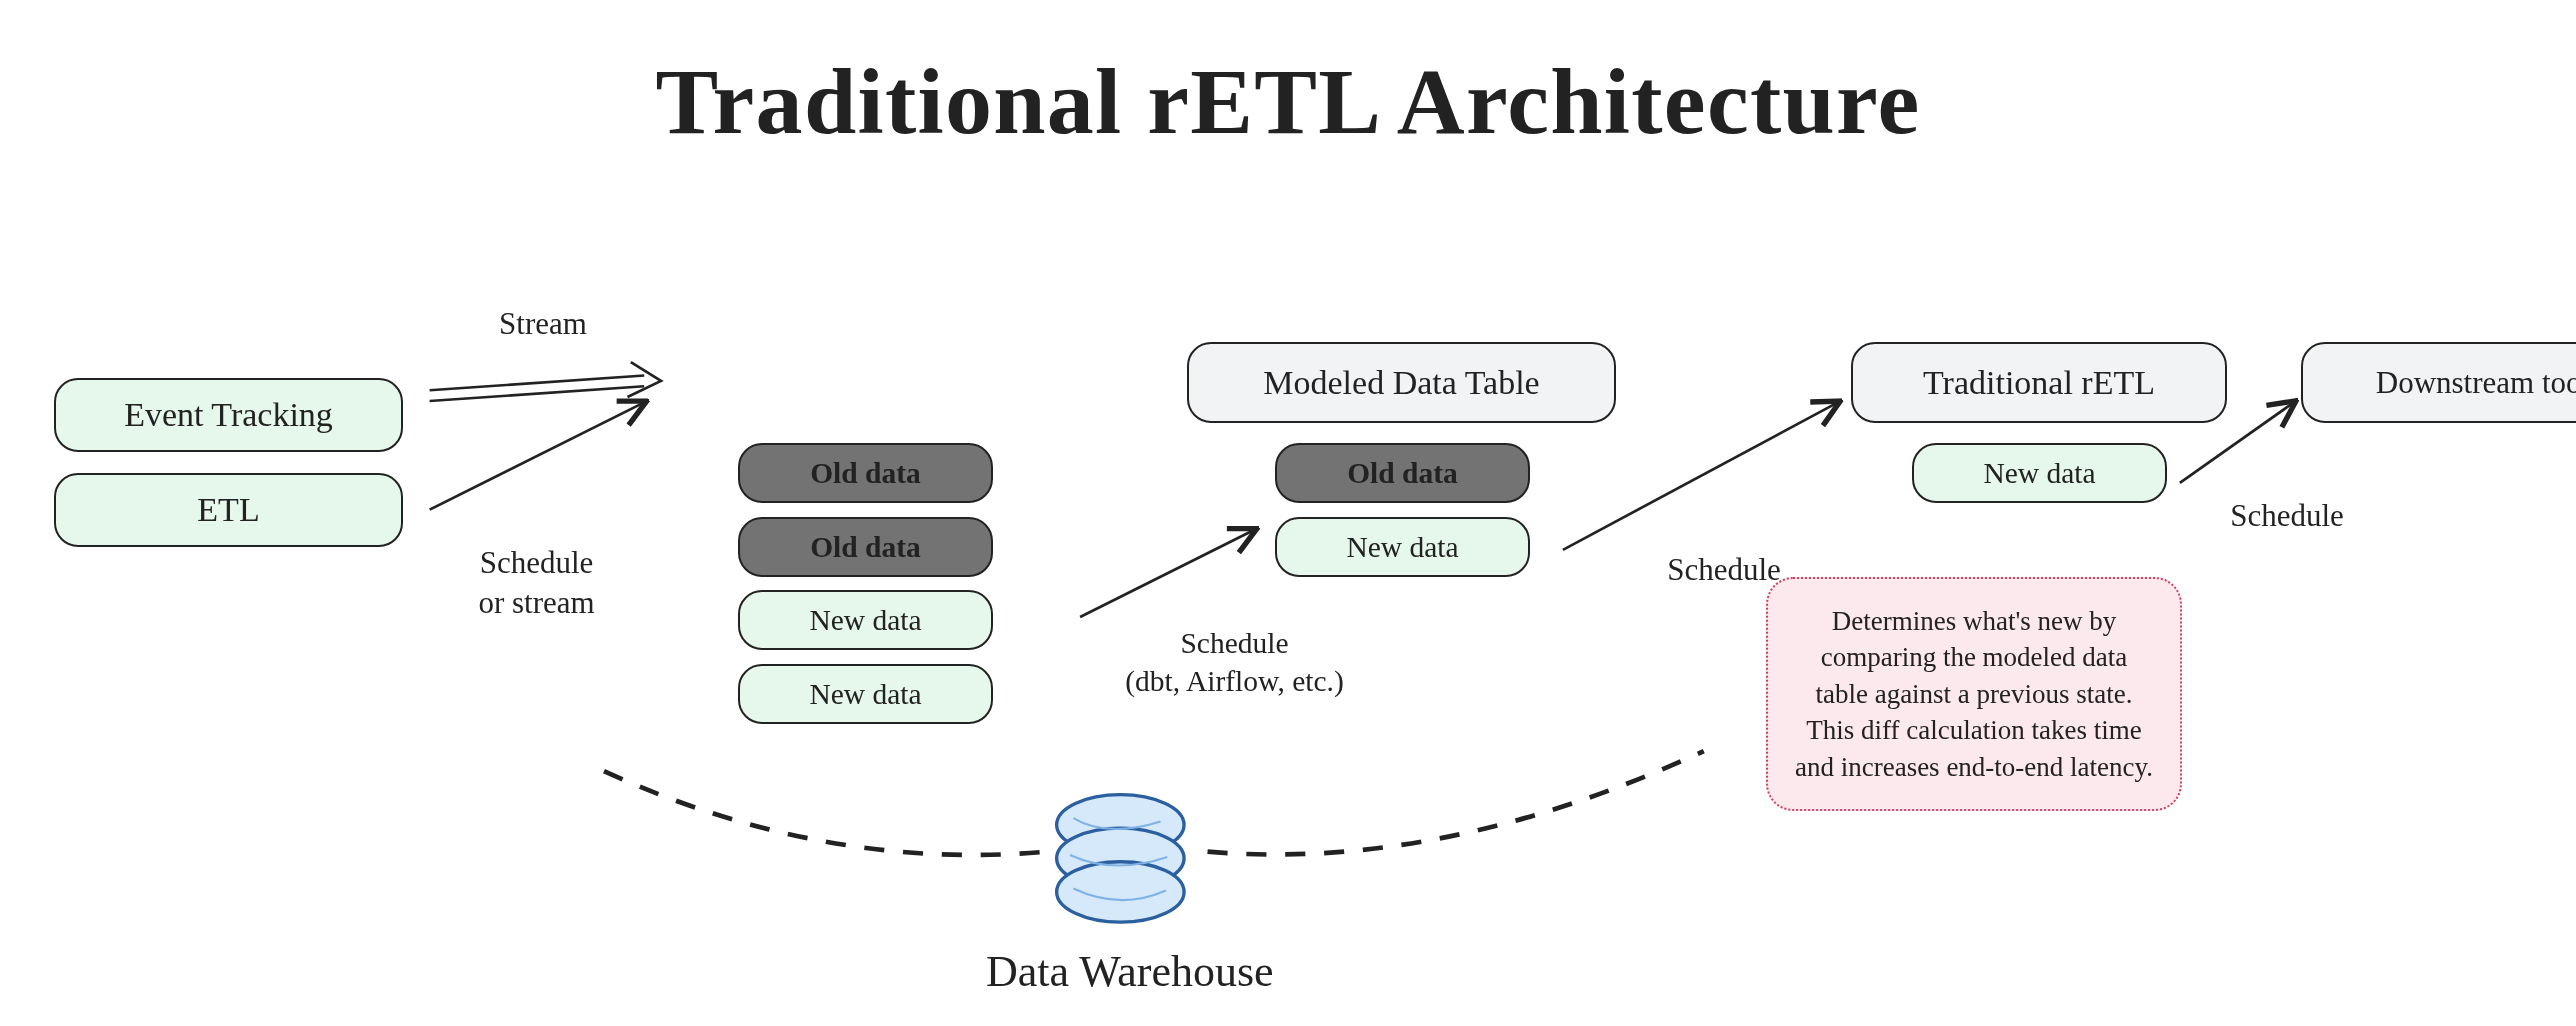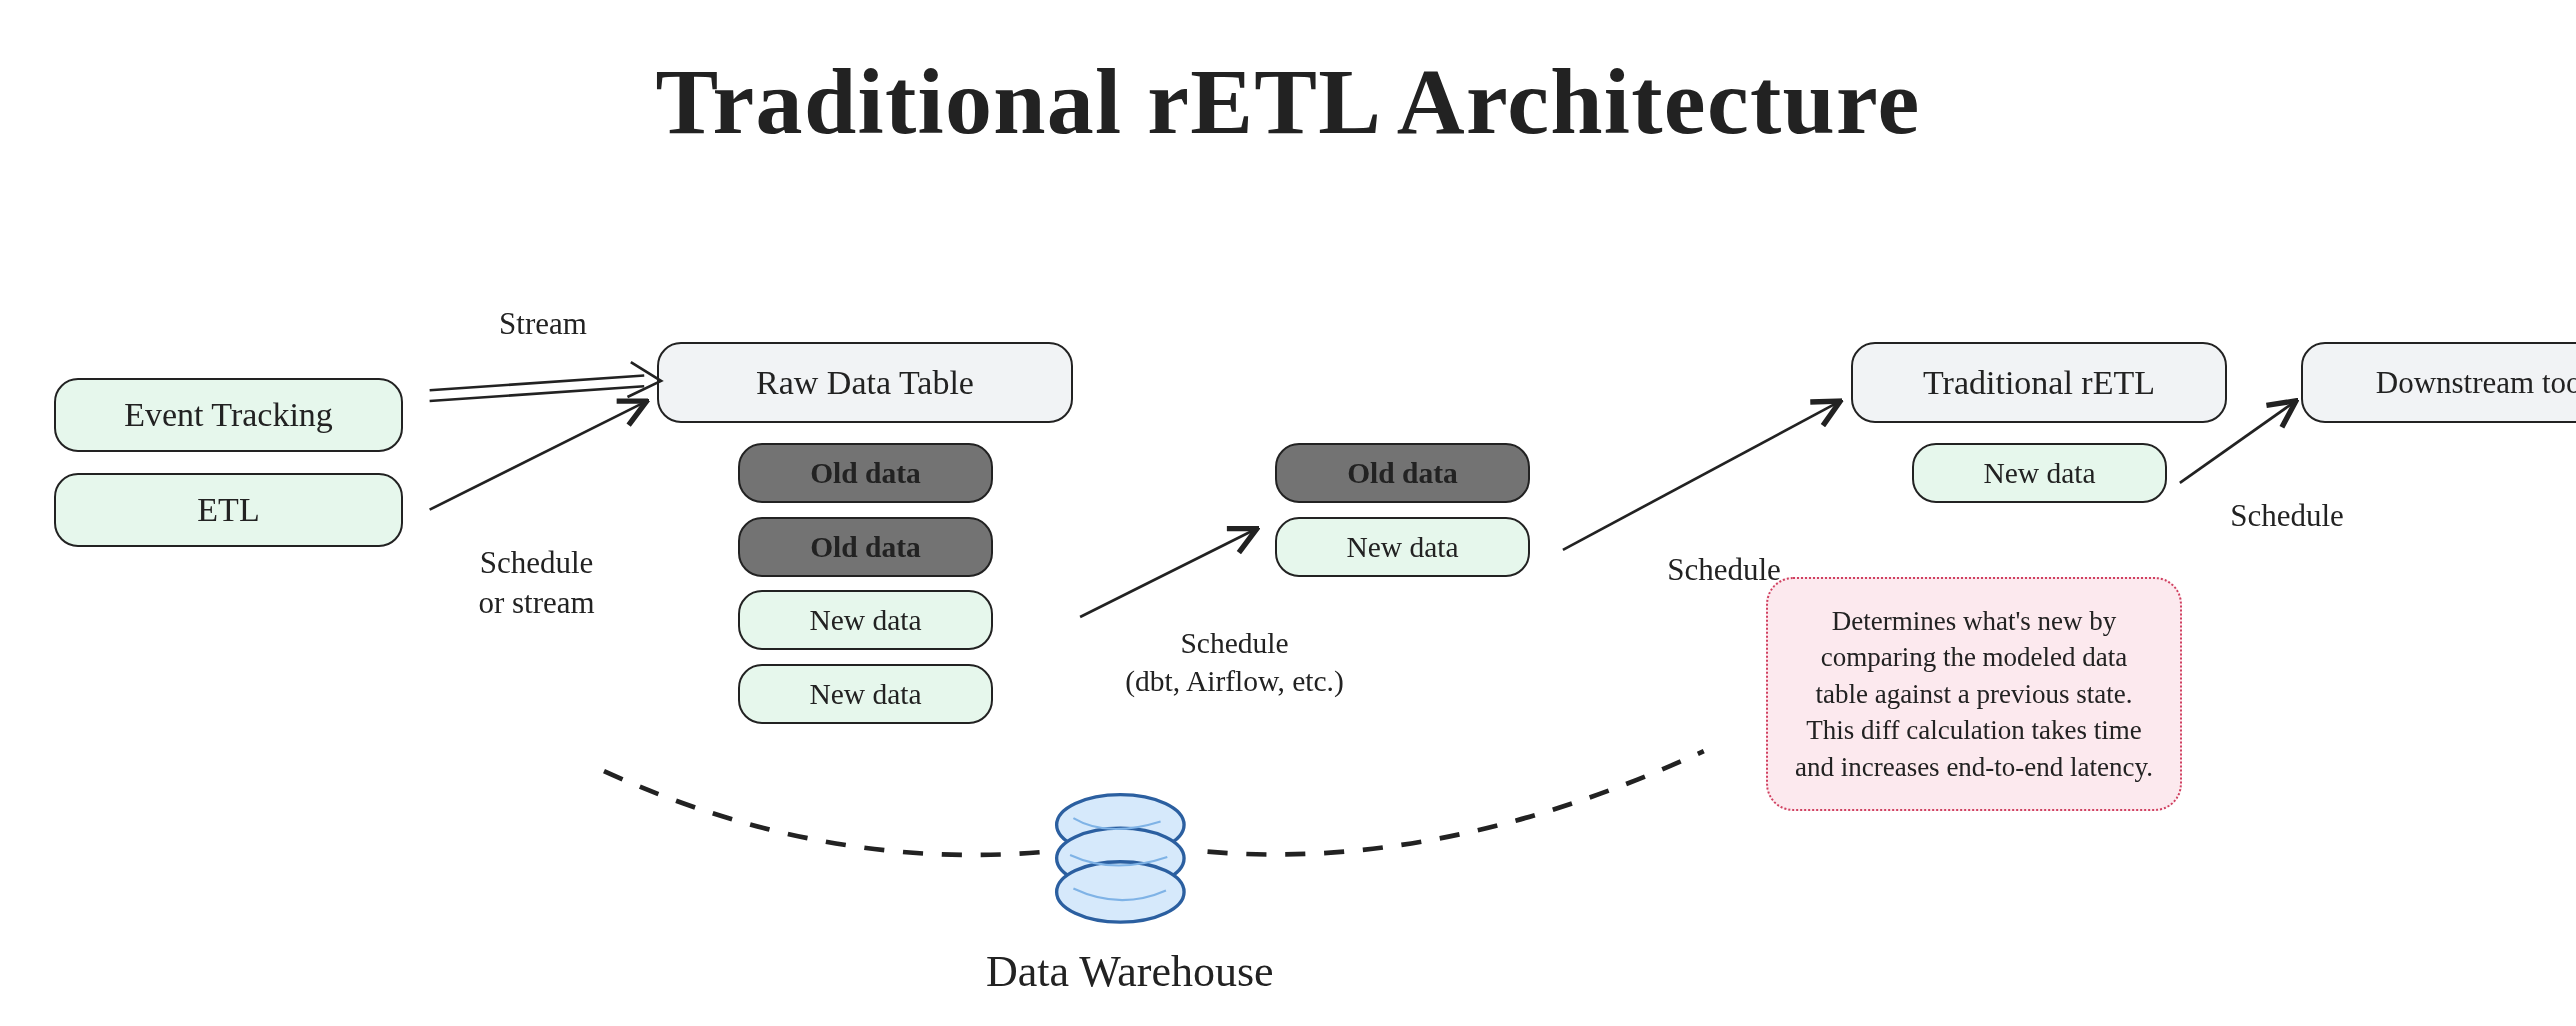--- a/index.html
+++ b/index.html
@@ -79,26 +79,26 @@
 <body>
 
 <div class="stage">
 
   <div class="title">Traditional rETL Architecture</div>
 
   <div class="box pill fill-green" style="left:54px; top:358px; width:349px; height:74px;margin-top:20px;">Event Tracking</div>
 
   <div class="box pill fill-green" style="left:54px; top:473px; width:349px; height:74px;">ETL</div>
 
-  <div class="box pill fill-gray" style="left:657px; top:342px; width:416px; height:81px;">Raw Data Table</div>
   <div class="box pill fill-white" style="left:738px; top:443px; width:255px; height:60px; font-size:29.5px;">Old data</div>
   <div class="box pill fill-white" style="left:738px; top:517px; width:255px; height:60px; font-size:29.5px;">Old data</div>
   <div class="box pill fill-green" style="left:738px; top:590px; width:255px; height:60px; font-size:29.5px;">New data</div>
   <div class="box pill fill-green" style="left:738px; top:664px; width:255px; height:60px; font-size:29.5px;">New data</div>
 
+  <div class="box pill fill-gray" style="left:1187px; top:342px; width:429px; height:81px;">Modeled Data Table</div>
   <div class="box pill fill-white" style="left:1275px; top:443px; width:255px; height:60px; font-size:29.5px;">Old data</div>
   <div class="box pill fill-green" style="left:1275px; top:517px; width:255px; height:60px; font-size:29.5px;">New data</div>
 
   <div class="box pill fill-gray" style="left:1851px; top:342px; width:376px; height:81px;">Traditional rETL</div>
   <div class="box pill fill-green" style="left:1912px; top:443px; width:255px; height:60px; font-size:29.5px;">New data</div>
 
   <style>
     
   </style>
 

